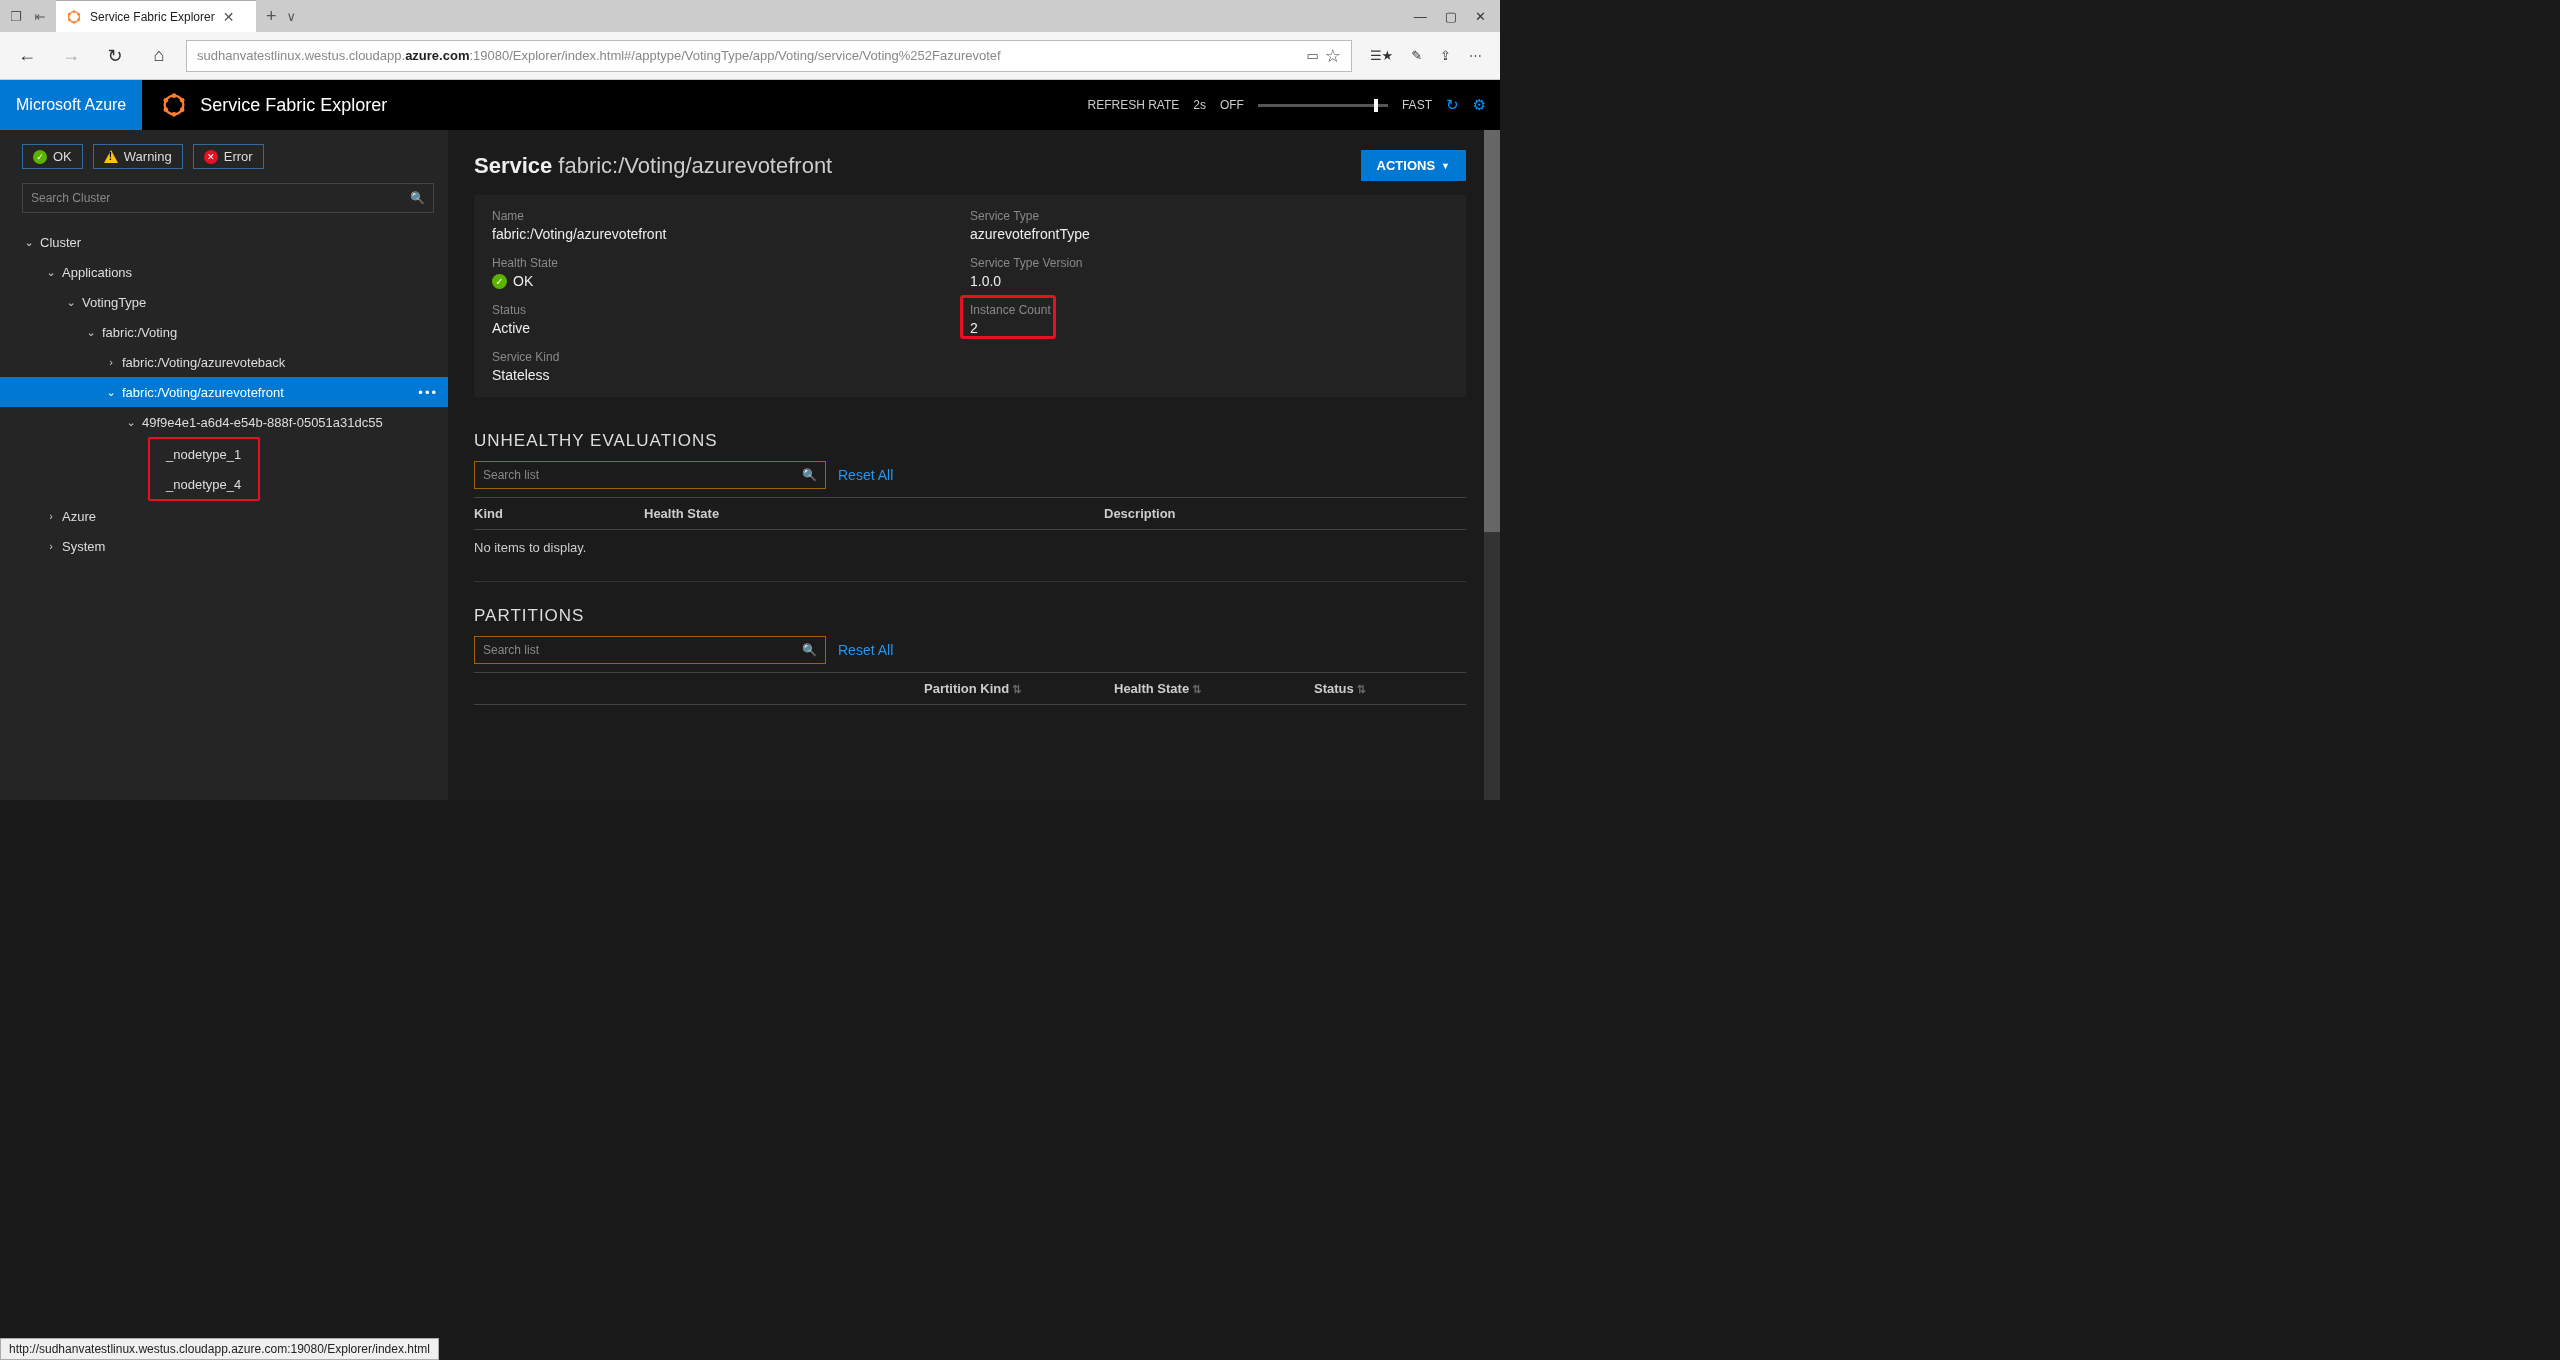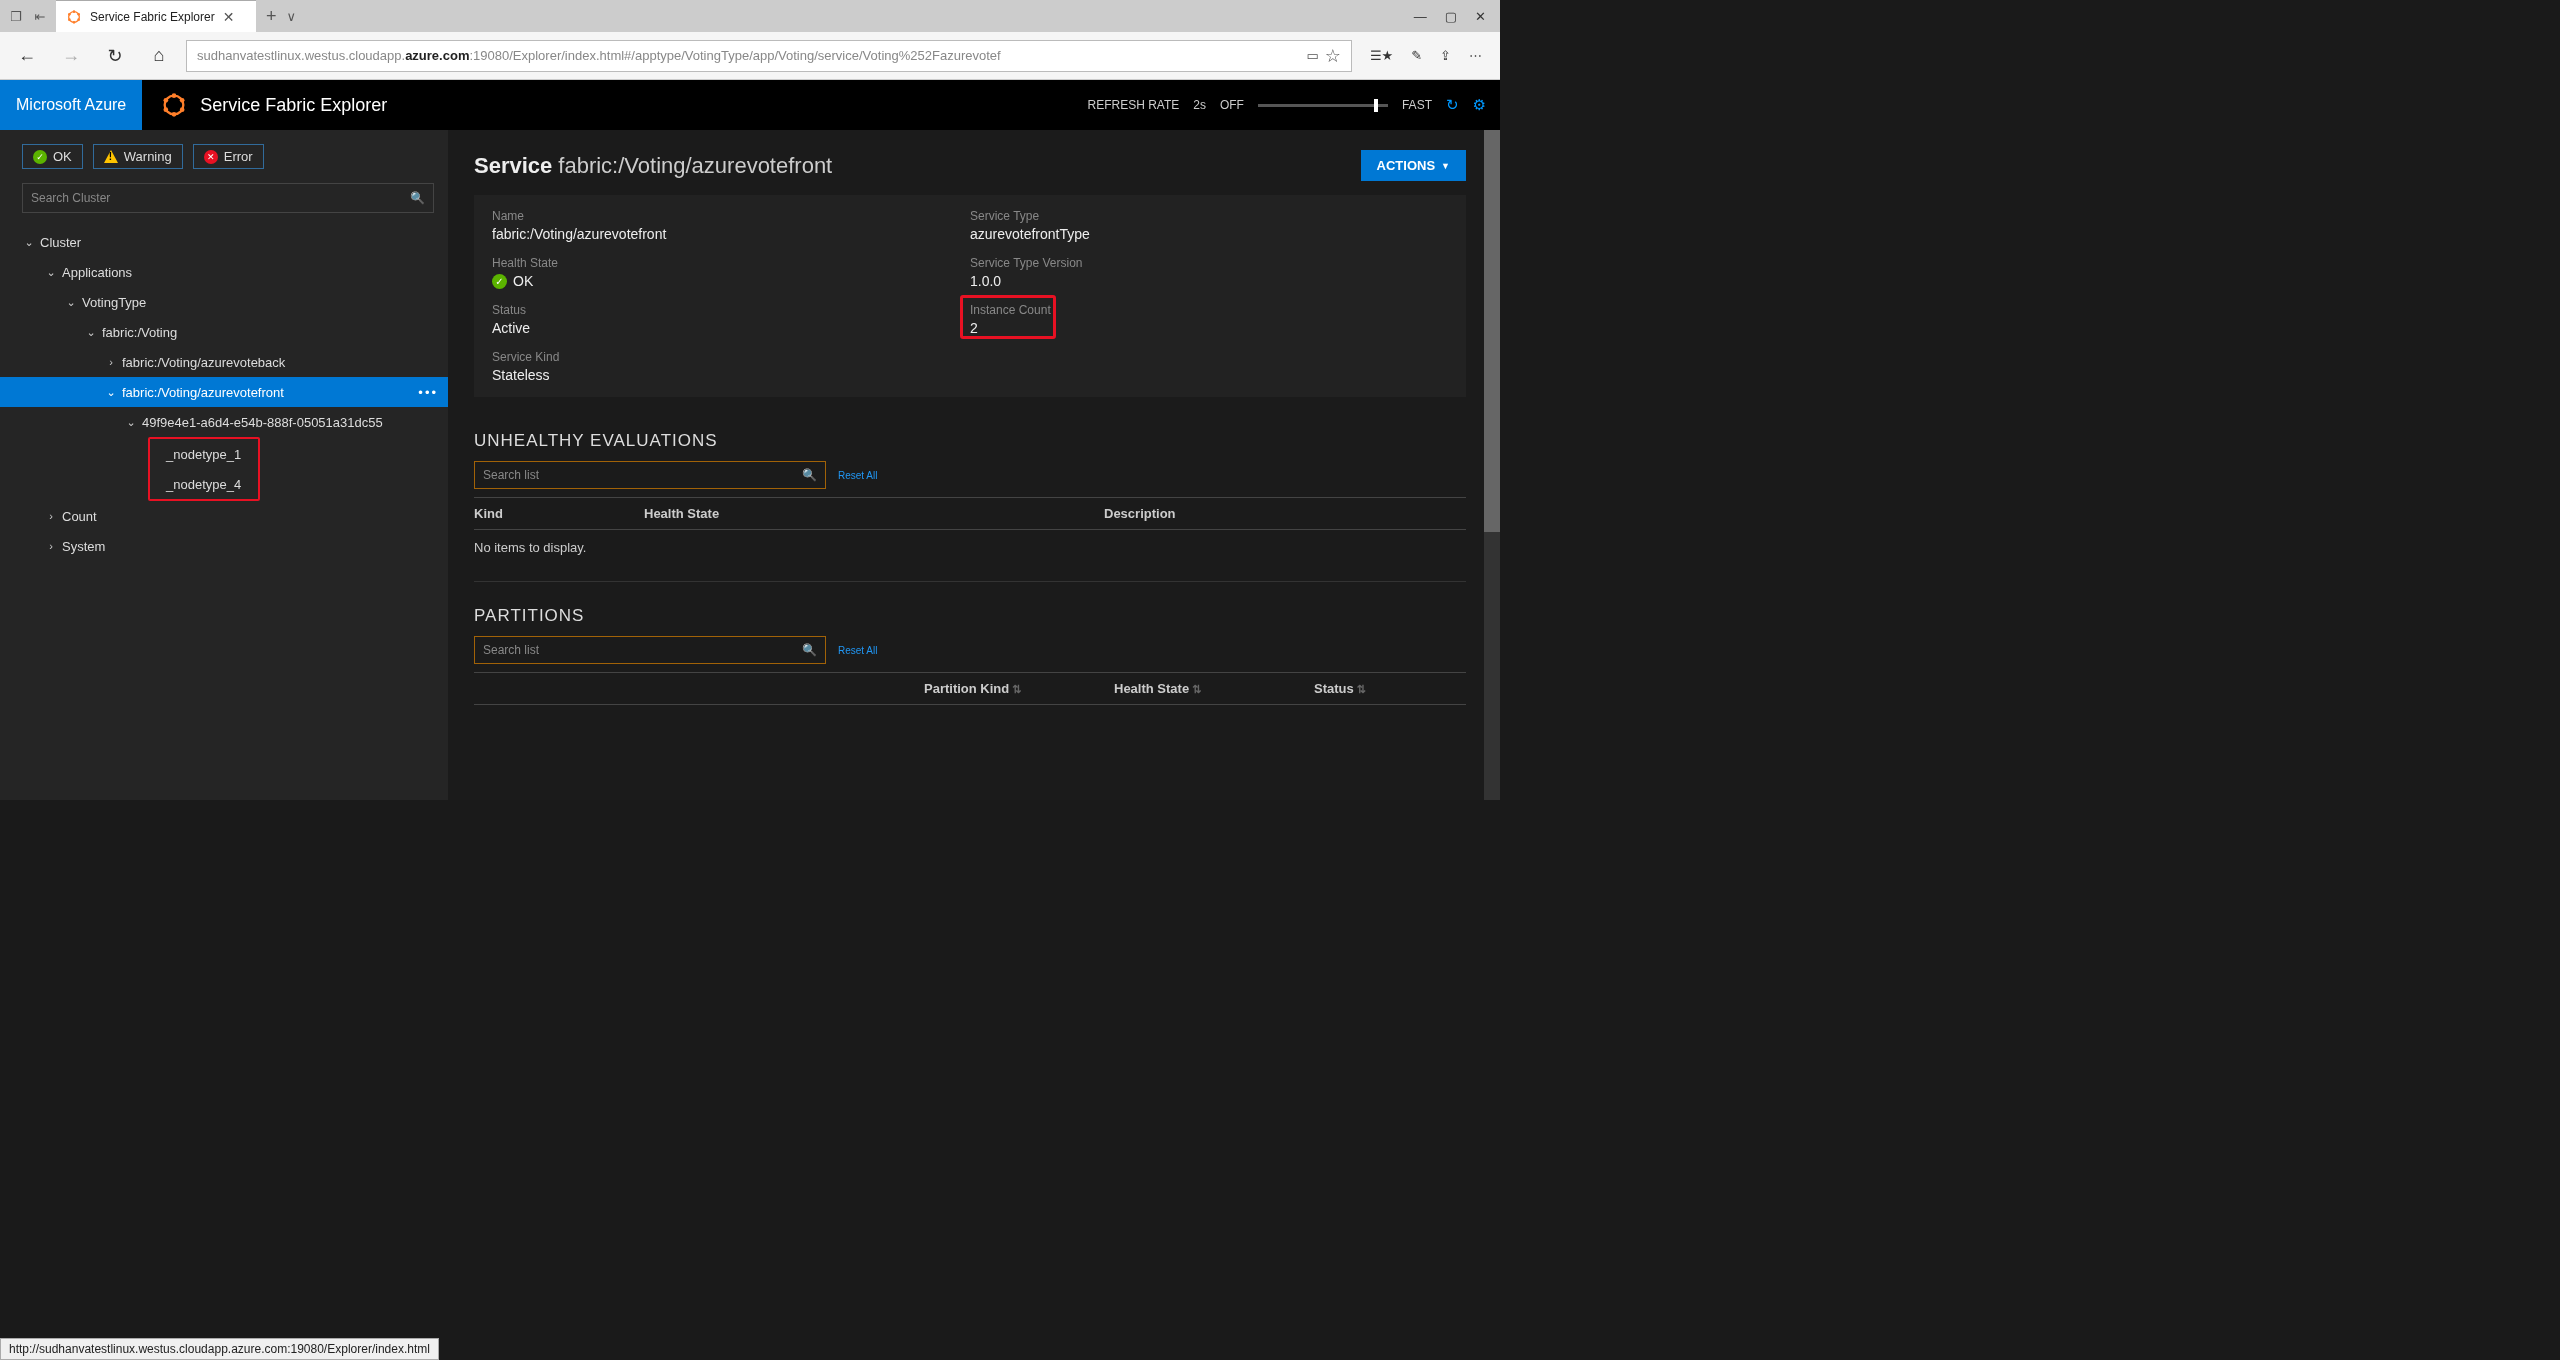--- a/index.html
+++ b/index.html
@@ -70,21 +70,21 @@
   
   .essentials { background: #222; padding: 14px 18px; display: grid; grid-template-columns: 1fr 1fr; row-gap: 14px; margin-bottom: 34px; position: relative;}
   .field-label { color: #888; font-size: 12px; margin-bottom: 3px; }
   .field-value { color: #eee; font-size: 14px; display: flex; align-items: center; gap: 6px;}
   .ok-dot { width: 15px; height: 15px; border-radius: 50%; background: #5bb300; display: inline-flex; align-items: center; justify-content: center; color: #fff; font-size: 10px; }
   .instance-annot { position: absolute; border: 3px solid #e81123; border-radius: 3px; }
   
   .section-title { font-size: 17px; letter-spacing: 1px; color: #ddd; margin-bottom: 10px; }
   .list-search-row { display: flex; align-items: center; gap: 12px; margin-bottom: 8px; }
   .list-search { width: 352px; height: 28px; border: 1px solid #a16207; background: transparent; display: flex; align-items: center; padding: 0 8px; color: #888; font-size: 12px; justify-content: space-between; }
-  .reset-link { color: #2196f3; font-size: 10px; }
+  .reset-link { color: #2196f3; font-size: 14px; }
   .table-head, .table-row { display: flex; color: #ccc; font-size: 13px; padding: 8px 0;}
   .table-head { font-weight: 600; border-top: 1px solid #444; border-bottom: 1px solid #444;}
   .empty-msg { padding: 10px 0 26px 0; color: #ccc; font-size: 13px; border-bottom: 1px solid #333;}
   .partitions-head { display: flex; font-weight: 600; color: #ccc; font-size: 13px; border-top: 1px solid #444; border-bottom: 1px solid #444; padding: 8px 0;}
   .sort-icon::after { content: " ⇅"; color: #666; font-size: 11px;}
   
   .scrollbar-track { position: absolute; right: 0; top: 0; width: 16px; height: 100%; background: #333; }
   .scrollbar-thumb { background: #666; width: 100%; }
   
   
@@ -229,21 +229,21 @@
       <div class="annot-red">
         <div class="tree-item">
             <span>_nodetype_1</span>
           </div>
         <div class="tree-item">
             <span>_nodetype_4</span>
           </div>
       </div>
       <div class="tree-item" style="padding-left:44px;">
           <span class="chevron">›</span>
-          <span>Count</span>
+          <span>Azure</span>
         </div>
       <div class="tree-item" style="padding-left:44px;">
           <span class="chevron">›</span>
           <span>System</span>
         </div>
     </div>
   </div>
 
   <div class="content">
     <div class="page-header">

